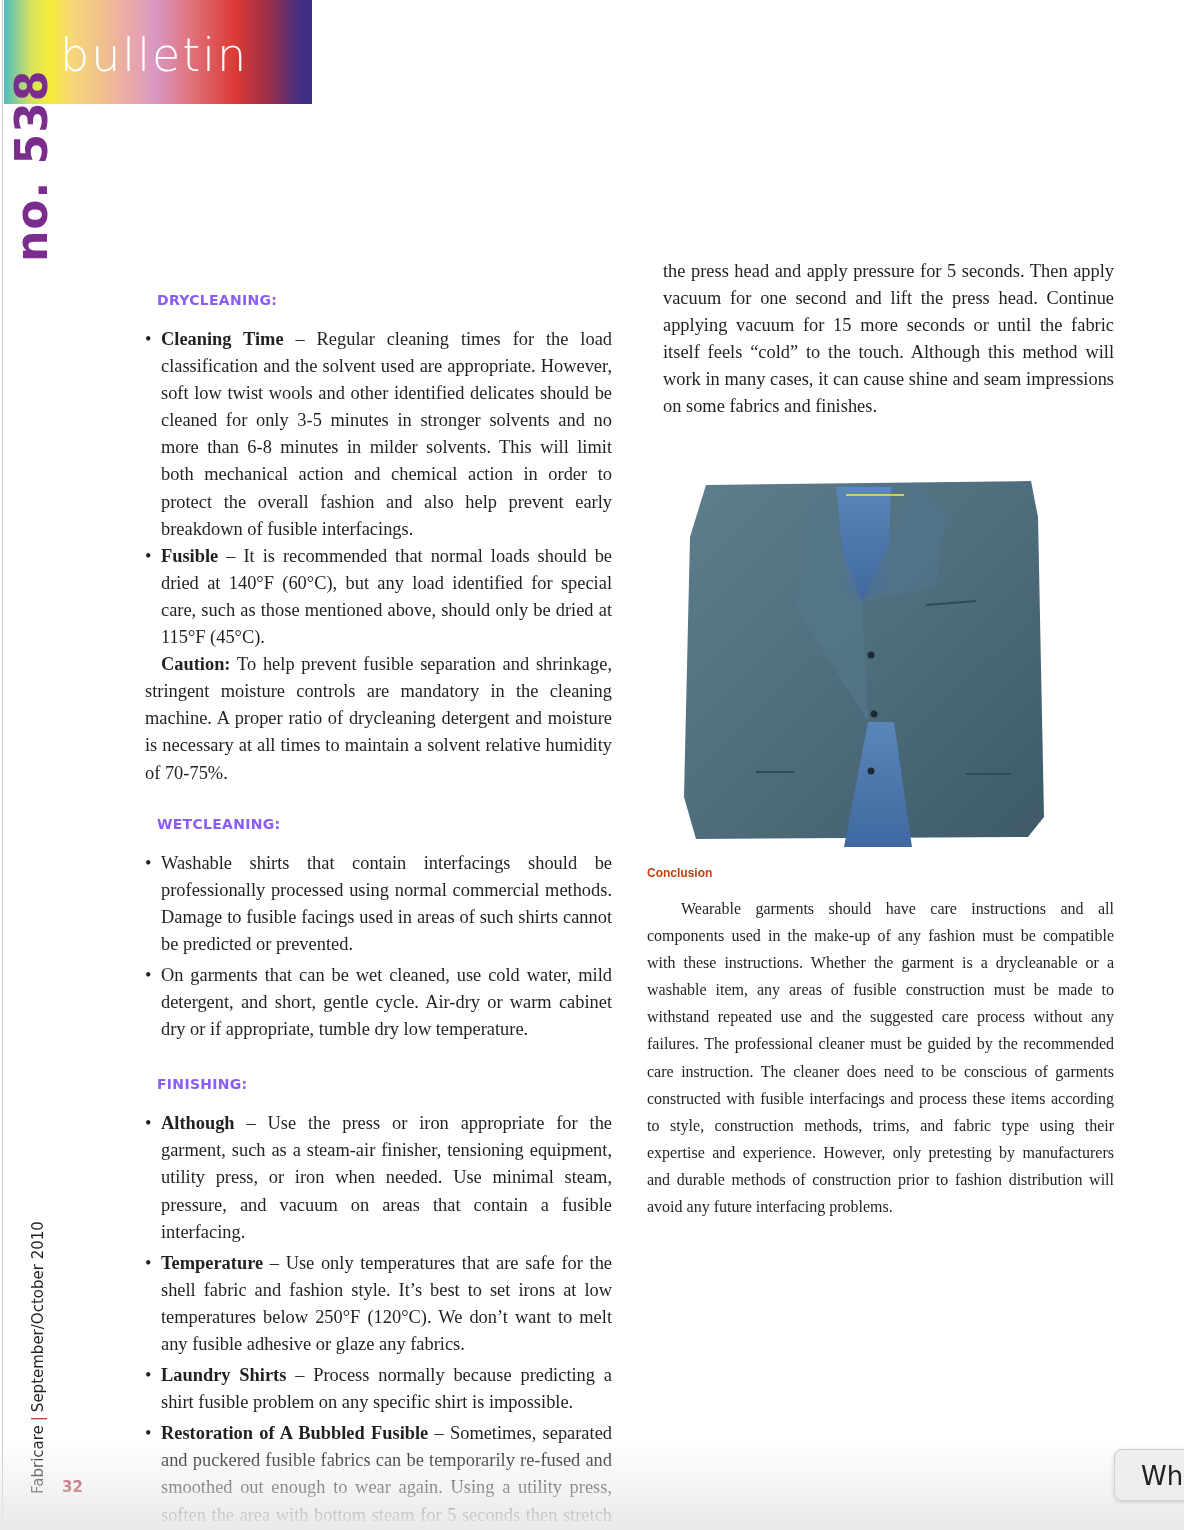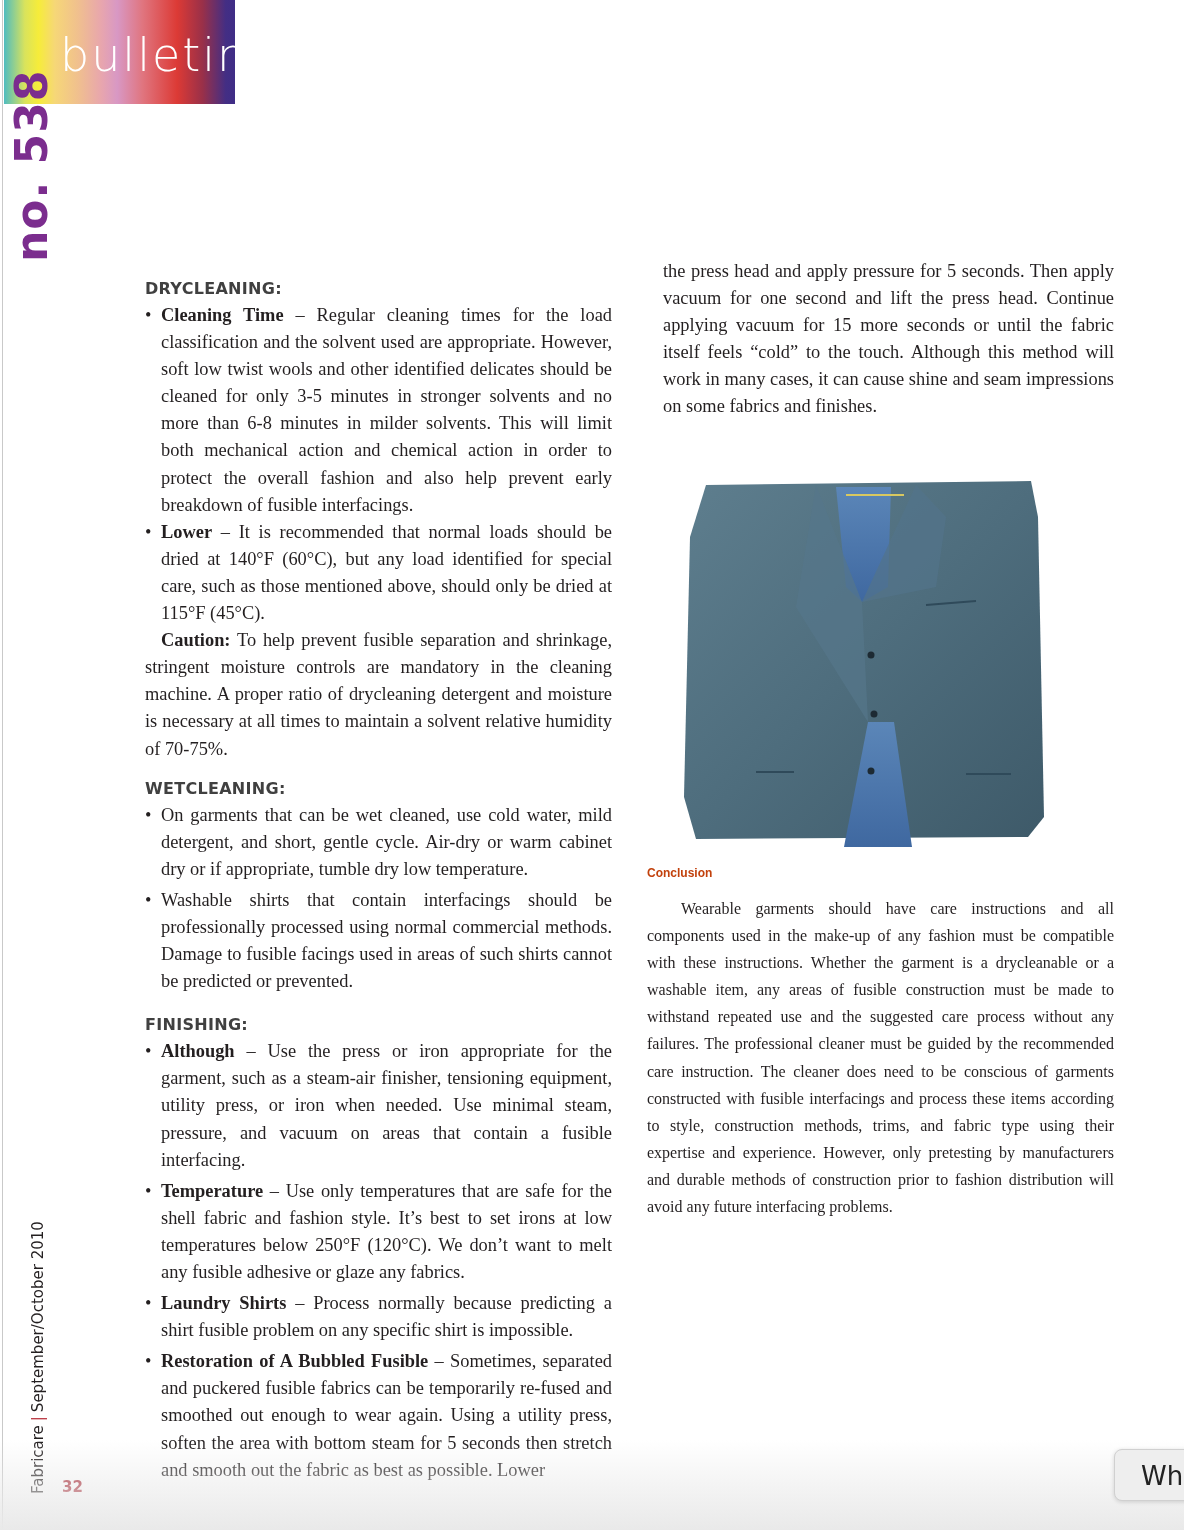--- a/index.html
+++ b/index.html
@@ -9,21 +9,21 @@
     font-family: "Liberation Serif", "DejaVu Serif", serif;
     color: #231f20;
   }
   .left-rule { position: absolute; left: 2px; top: 0; width: 1px; height: 1530px; background: #c9c9c9; }
   .bottom-fade {
     position: absolute; left: 0; right: 0; top: 1440px; height: 90px;
     background: linear-gradient(to bottom, rgba(255,255,255,0), #e9e9e9);
     pointer-events: none;
   }
   .banner {
-    position: absolute; left: 4px; top: 0; width: 231px; height: 104px;
+    position: absolute; left: 4px; top: 0; width: 308px; height: 104px;
     background: linear-gradient(to right, #4fbcc0 0%, #d9e35c 9%, #f6ec3a 15%, #f6d777 22%, #f0c08e 32%, #e8a6ad 42%, #d898c4 49%, #e0757f 60%, #dc3a35 75%, #993049 86%, #432e84 96%, #3f2d86 100%);
   }
   .banner-title {
     position: absolute; left: 56px; top: 32px;
     font-family: "DejaVu Sans", "Liberation Sans", sans-serif;
     font-weight: 300; font-size: 46px; letter-spacing: 2px; color: #ffffff;
     line-height: 1;
   }
   .issue-number {
     position: absolute; left: 10px; top: 262px;
@@ -42,22 +42,22 @@
   .page-number {
     position: absolute; left: 62px; top: 1478px;
     font-family: "DejaVu Sans", "Liberation Sans", sans-serif;
     font-weight: bold; font-size: 15px; color: #a8232f;
   }
   .col { position: absolute; font-size: 18.4px; line-height: 27.1px; text-align: justify; }
   .col-left { left: 145px; top: 275px; width: 467px; }
   .col-right { left: 647px; top: 258px; width: 467px; }
   .section-head {
     font-family: "DejaVu Sans", "Liberation Sans", sans-serif;
-    font-weight: bold; font-size: 16px; letter-spacing: 0.3px;
-    line-height: 27px; margin: 0; color: #404040;
+    font-weight: bold; font-size: 14px; letter-spacing: 0.3px;
+    line-height: 27px; margin: 12px; color: #8b5cf6;
   }
   .bullets { list-style: none; margin: 0; padding: 0; }
   .bullets li { position: relative; padding-left: 16px; margin: 0; }
   .bullets li::before { content: "•"; position: absolute; left: 0; top: 0; }
   .bullets.spaced li { margin-bottom: 4px; }
   .term { font-weight: bold; }
   .caution { text-indent: 16px; margin: 0; }
   .gap { height: 12px; }
   .cont-para { margin: 0 0 0 16px; }
   .photo {
@@ -91,29 +91,29 @@
 <div class="banner">
   <span class="banner-title">bulletin</span>
 </div>
 
 <div class="issue-number">no. 538</div>
 
 <div class="col col-left">
   <h3 class="section-head">DRYCLEANING:</h3>
   <ul class="bullets">
     <li><span class="term">Cleaning Time</span><span> – Regular cleaning times for the load classification and the solvent used are appropriate. However, soft low twist wools and other identified delicates should be cleaned for only 3-5 minutes in stronger solvents and no more than 6-8 minutes in milder solvents. This will limit both mechanical action and chemical action in order to protect the overall fashion and also help prevent early breakdown of fusible interfacings.</span></li>
-    <li><span class="term">Lower</span><span> – It is recommended that normal loads should be dried at 140°F (60°C), but any load identified for special care, such as those mentioned above, should only be dried at 115°F (45°C).</span></li>
+    <li><span class="term">Fusible</span><span> – It is recommended that normal loads should be dried at 140°F (60°C), but any load identified for special care, such as those mentioned above, should only be dried at 115°F (45°C).</span></li>
   </ul>
   <p class="caution"><span class="term">Caution:</span><span> To help prevent fusible separation and shrinkage, stringent moisture controls are mandatory in the cleaning machine. A proper ratio of drycleaning detergent and moisture is necessary at all times to maintain a solvent relative humidity of 70-75%.</span></p>
 
   <div class="gap"></div>
   <h3 class="section-head">WETCLEANING:</h3>
   <ul class="bullets spaced">
+    <li>Washable shirts that contain interfacings should be professionally processed using normal commercial methods. Damage to fusible facings used in areas of such shirts cannot be predicted or prevented.</li>
     <li>On garments that can be wet cleaned, use cold water, mild detergent, and short, gentle cycle. Air-dry or warm cabinet dry or if appropriate, tumble dry low temperature.</li>
-    <li>Washable shirts that contain interfacings should be professionally processed using normal commercial methods. Damage to fusible facings used in areas of such shirts cannot be predicted or prevented.</li>
   </ul>
 
   <div class="gap"></div>
   <h3 class="section-head">FINISHING:</h3>
   <ul class="bullets spaced">
     <li><span class="term">Although</span><span> – Use the press or iron appropriate for the garment, such as a steam-air finisher, tensioning equipment, utility press, or iron when needed. Use minimal steam, pressure, and vacuum on areas that contain a fusible interfacing.</span></li>
     <li><span class="term">Temperature</span><span> – Use only temperatures that are safe for the shell fabric and fashion style. It’s best to set irons at low temperatures below 250°F (120°C). We don’t want to melt any fusible adhesive or glaze any fabrics.</span></li>
     <li><span class="term">Laundry Shirts</span><span> – Process normally because predicting a shirt fusible problem on any specific shirt is impossible.</span></li>
     <li><span class="term">Restoration of A Bubbled Fusible</span><span> – Sometimes, separated and puckered fusible fabrics can be temporarily re-fused and smoothed out enough to wear again. Using a utility press, soften the area with bottom steam for 5 seconds then stretch and smooth out the fabric as best as possible. Lower</span></li>
   </ul>

